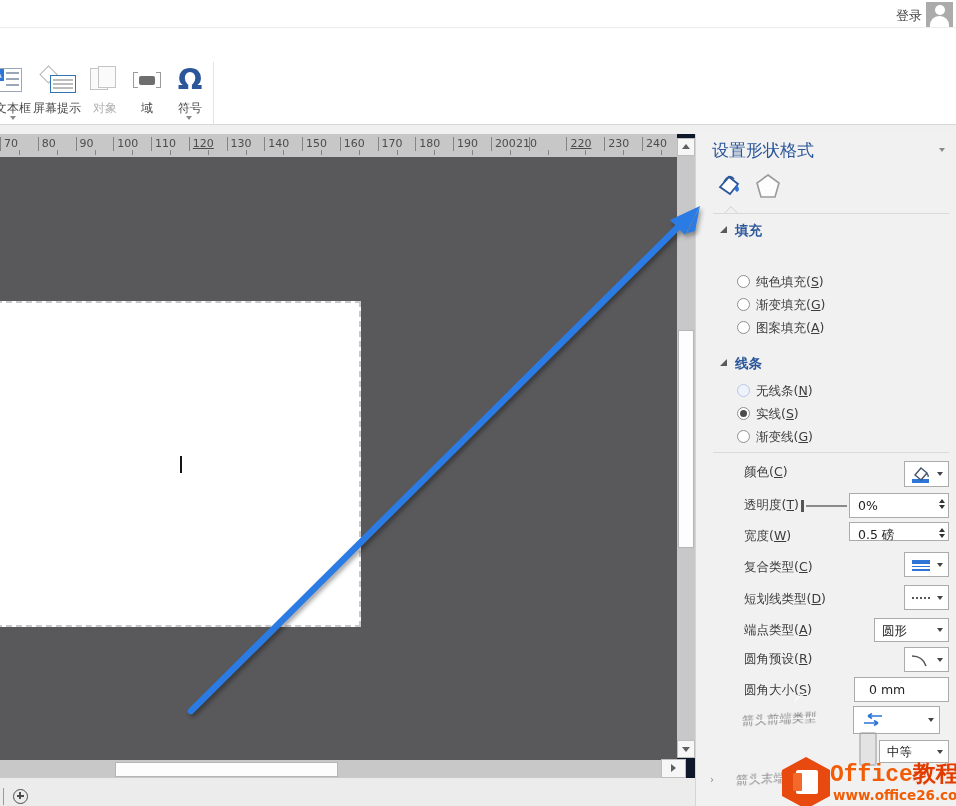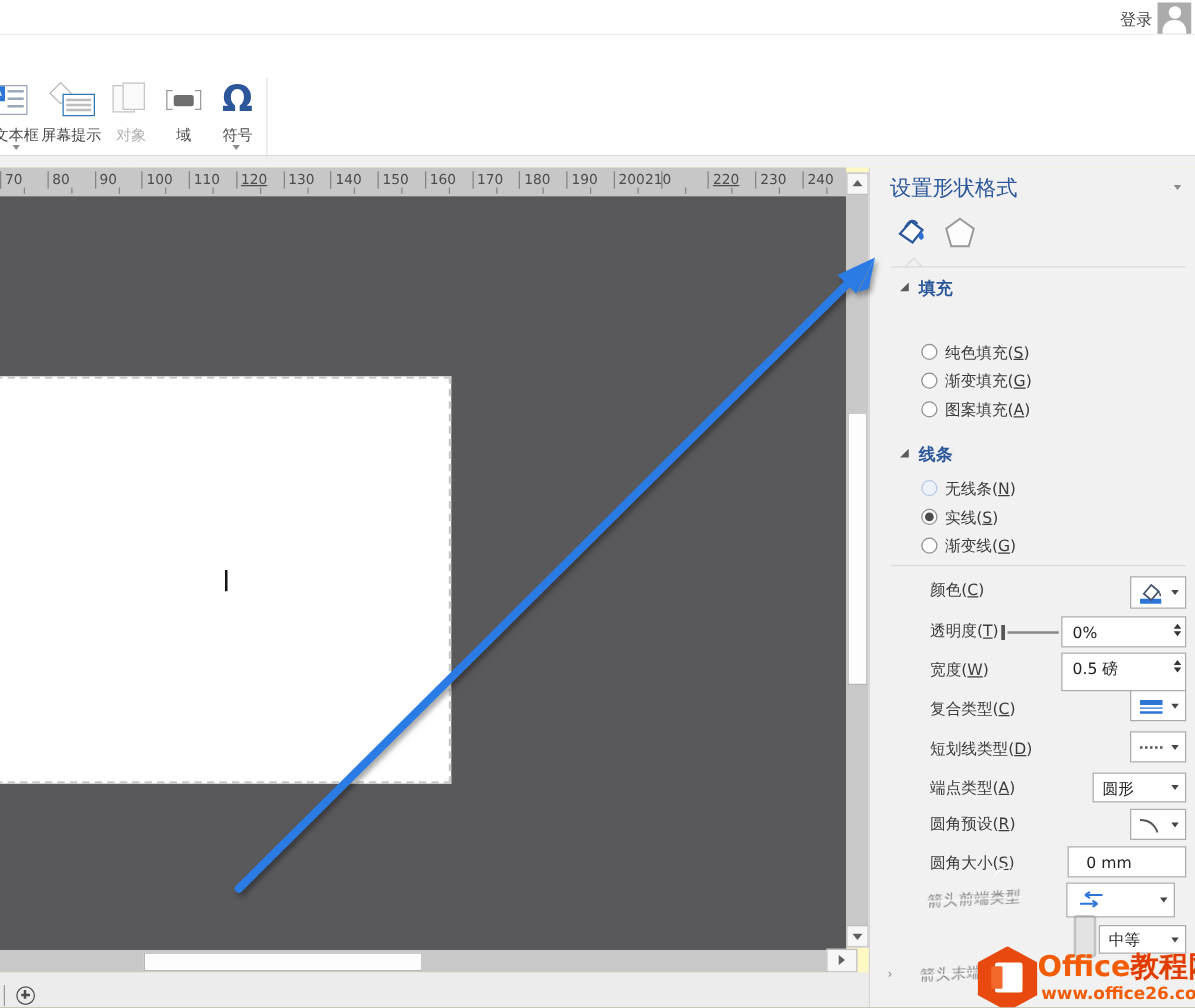--- a/index.html
+++ b/index.html
@@ -1,18 +1,18 @@
 <!DOCTYPE html>
 <html><head>
 <meta charset="utf-8">
 <style>
   * { margin:0; padding:0; box-sizing:border-box; }
   html,body { width:956px; height:806px; }
   body { font-family:"DejaVu Sans","Liberation Sans",sans-serif; }
-  #root { position:relative; width:956px; height:806px; background:#fef9c3; overflow:hidden; }
+  #root { position:relative; width:956px; height:806px; background:#0f172a; overflow:hidden; }
   .abs { position:absolute; }
 
   
   .titlebar { left:0; top:0; width:956px; height:28px; background:#fff; border-bottom:1px solid #ededed; }
   .signin { right:34px; top:7px; font-size:13px; color:#444; }
   .avatar { left:926px; top:2px; width:27px; height:25px; background:#ababab; overflow:hidden; }
   .avatar .head { position:absolute; left:8.5px; top:3px; width:10px; height:10px; border-radius:50%; background:#fff; }
   .avatar .body { position:absolute; left:4px; top:14px; width:19px; height:14px; border-radius:9px 9px 0 0; background:#fff; }
 
   
@@ -101,21 +101,21 @@
 
   
   .arrow-svg { left:0; top:0; z-index:50; pointer-events:none; }
 
   
   .wm { z-index:60; }
   .wm-hex { left:782px; top:757px; width:48px; height:52px; background:#e8490f; -webkit-clip-path:polygon(50% 0,100% 25%,100% 75%,50% 100%,0 75%,0 25%); clip-path:polygon(50% 0,100% 25%,100% 75%,50% 100%,0 75%,0 25%); }
   .wm-hex .win { position:absolute; left:14px; top:13px; width:22px; height:24px; background:#fff; border-radius:2px; }
   .wm-hex .flap { position:absolute; left:11px; top:16px; width:9px; height:18px; background:#f2692b; border-radius:1px; }
   .wm-brand { left:830px; top:758px; font-size:23px; font-weight:bold; white-space:nowrap; }
-  .wm-brand .en { color:#f25c05; }
+  .wm-brand .en { color:#f25c05;font-family:Liberation Mono, monospace; }
   .wm-brand .cn { color:#e03c00; text-shadow:0 0 2px #ffd9c4; }
   .wm-url { left:833px; top:787px; font-size:13.5px; font-weight:bold; color:#f25c05; white-space:nowrap; }
 </style>
 </head>
 <body>
 
 <div id="root">
 
   <div class="abs titlebar">
     <span class="abs signin">登录</span>
@@ -313,21 +313,21 @@
     <div class="abs" style="left:110px;top:371px;width:41px;height:2px;background:#8a8a8a"></div>
     <div class="abs field" style="left:153px;top:359px;width:100px;height:25px">
       <span class="spinval">0%</span>
       <span class="spin-arrows">
           <span class="sa up"></span>
           <span class="sa dn"></span>
         </span>
     </div>
 
     <span class="clabel" style="top:394px"><span>宽度</span><span class="ak"><i>W</i></span></span>
-    <div class="abs field" style="left:153px;top:388px;width:100px;height:31px">
+    <div class="abs field" style="left:153px;top:388px;width:100px;height:19px">
       <span class="spinval">0.5 磅</span>
       <span class="spin-arrows">
           <span class="sa up"></span>
           <span class="sa dn"></span>
         </span>
     </div>
 
     <span class="clabel" style="top:425px"><span>复合类型</span><span class="ak"><i>C</i></span></span>
     <div class="abs field" style="left:208px;top:418px;width:45px;height:25px">
       <span class="cmp-bars">

